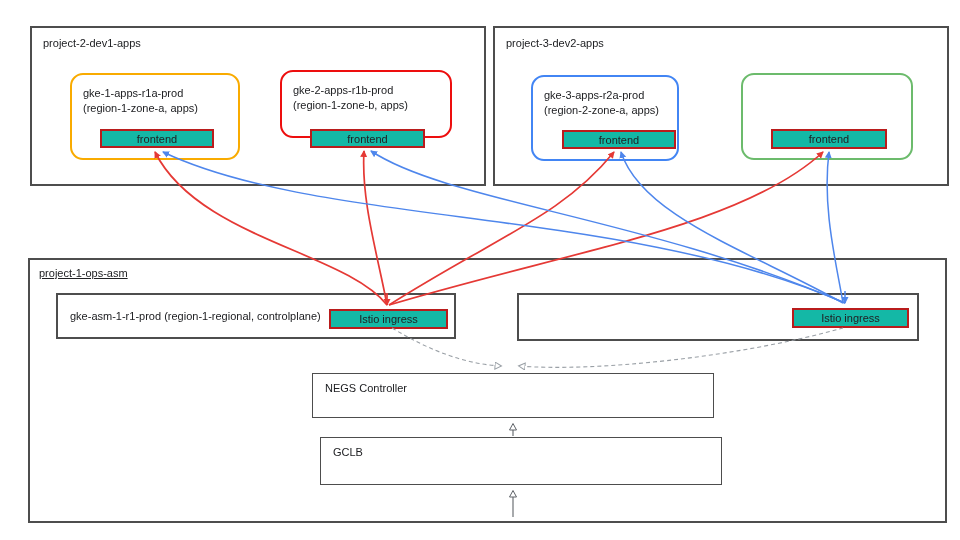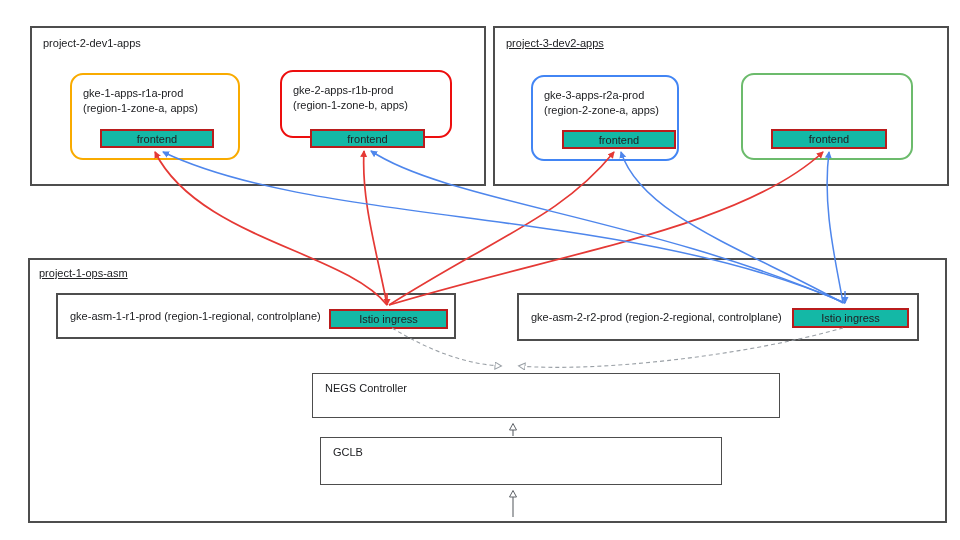--- a/index.html
+++ b/index.html
@@ -23,21 +23,21 @@
 </head>
 <body>
 
 <div id="canvas">
 
   <div class="box project" style="left:30px;top:26px;width:456px;height:160px;">
     <span class="project-label" style="left:11px;top:9px;">project-2-dev1-apps</span>
   </div>
 
   <div class="box project" style="left:493px;top:26px;width:456px;height:160px;">
-    <span class="project-label" style="left:11px;top:9px;text-decoration:underline;">project-3-dev2-apps</span>
+    <span class="project-label" style="left:11px;top:9px;">project-3-dev2-apps</span>
   </div>
 
   <div class="box cluster" style="left: 70px; top: 73px; width: 170px; height: 87px; border-color: rgb(249, 171, 0);">
     <div class="cluster-title">
       <div>gke-1-apps-r1a-prod</div>
       <div>(region-1-zone-a, apps)</div>
     </div>
     <div class="box workload" style="left:28px;top:54px;width:114px;height:19px;">frontend</div>
   </div>
 
@@ -64,25 +64,24 @@
   <div class="box project" style="left:28px;top:258px;width:919px;height:265px;">
     <span class="project-label" style="left:9px;top:7px;text-decoration:underline;">project-1-ops-asm</span>
   </div>
 
   <div class="box asm" style="left:56px;top:293px;width:400px;height:46px;">
     <span class="asm-title">gke-asm-1-r1-prod (region-1-regional, controlplane)</span>
     <div class="box workload" style="left:271px;top:14px;width:119px;height:20px;">Istio ingress</div>
   </div>
 
   <div class="box asm" style="left:517px;top:293px;width:402px;height:48px;">
-    <span class="asm-title">gke-asm-2-r2-prod (region-2-regional, controlplane)</span>
     <div class="box workload" style="left:273px;top:13px;width:117px;height:20px;">Istio ingress</div>
   </div>
 
-  <div class="box infra" style="left:312px;top:373px;width:468px;height:45px;">
+  <div class="box infra" style="left:312px;top:373px;width:402px;height:45px;">
     <span class="infra-label">NEGS Controller</span>
   </div>
 
   <div class="box infra" style="left:320px;top:437px;width:402px;height:48px;">
     <span class="infra-label">GCLB</span>
   </div>
 
   <svg id="edges" viewBox="0 0 960 540">
     <defs>
       <marker id="arrow-red" markerUnits="userSpaceOnUse" markerWidth="8" markerHeight="8" refX="6" refY="3.5" orient="auto">

